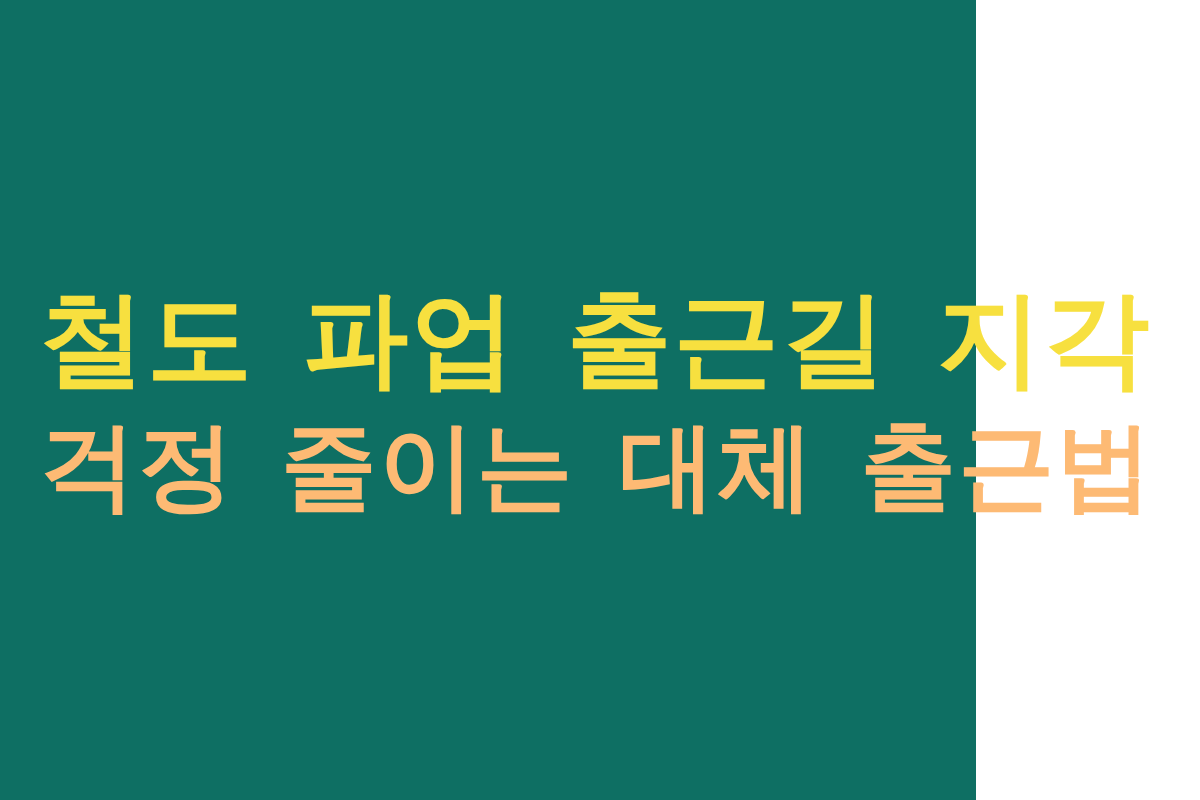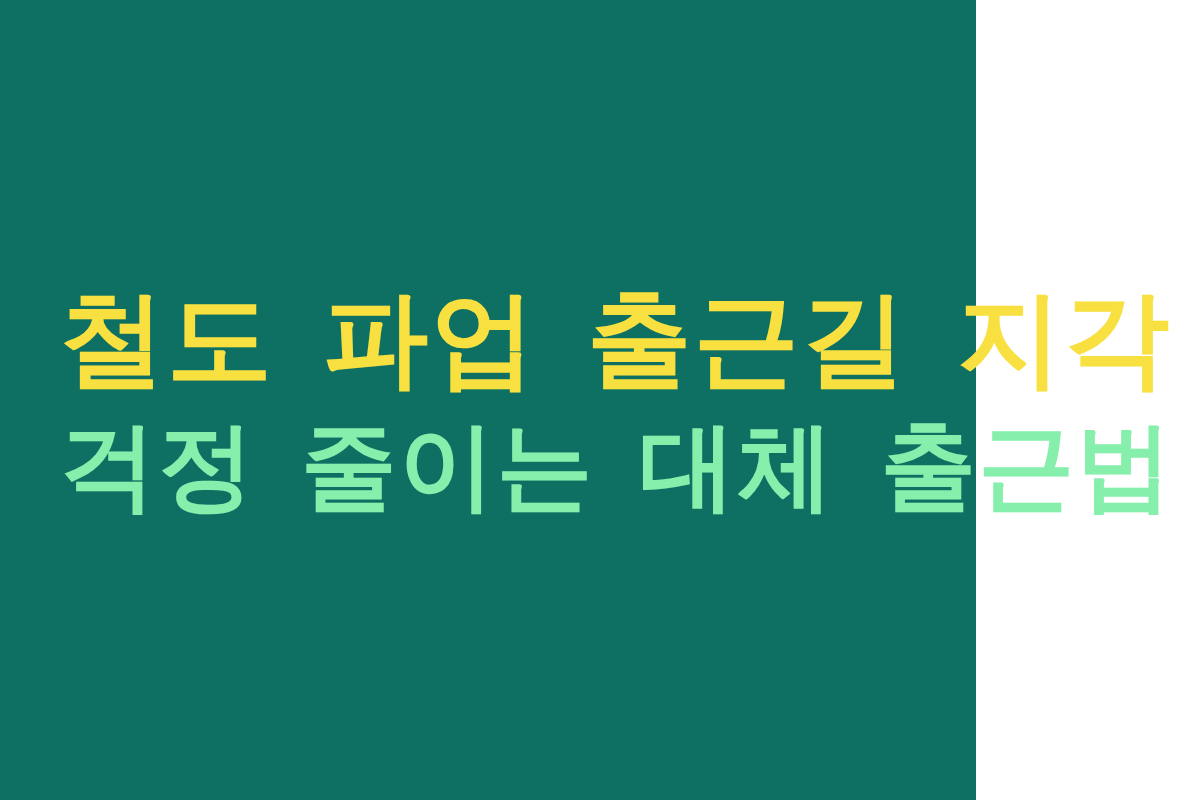--- a/index.html
+++ b/index.html
@@ -18,21 +18,20 @@
   #headline-card {
     position: relative;
     box-sizing: border-box;
     width: 976px;
     height: 800px;
     display: flex;
     flex-direction: column;
     justify-content: center;
     background-color: #0E6F63;
     user-select: none;
-    padding-left: 20px;
   }
 
   #headline-block {
     display: flex;
     flex-direction: column;
     align-items: center;
     justify-content: center;
     width: 100%;
     padding: 0 40px;
     box-sizing: border-box;
@@ -64,17 +63,17 @@
 </style>
 </head>
 <body>
 
 <div id="headline-card" style="background-color: rgb(14, 111, 99);">
 
   <div id="headline-block">
 
     <span class="headline-line line-1" style="color: rgb(247, 224, 63); font-size: 105px; line-height: 132.3px;">철도 파업 출근길 지각</span>
 
-    <span class="headline-line line-2" style="color: #86efac; font-size: 96px; line-height: 120.96px;">걱정 줄이는 대체 출근법</span>
+    <span class="headline-line line-2" style="color: #fdba74; font-size: 96px; line-height: 120.96px;">걱정 줄이는 대체 출근법</span>
 
   </div>
 
 </div>
 
 </body></html>

